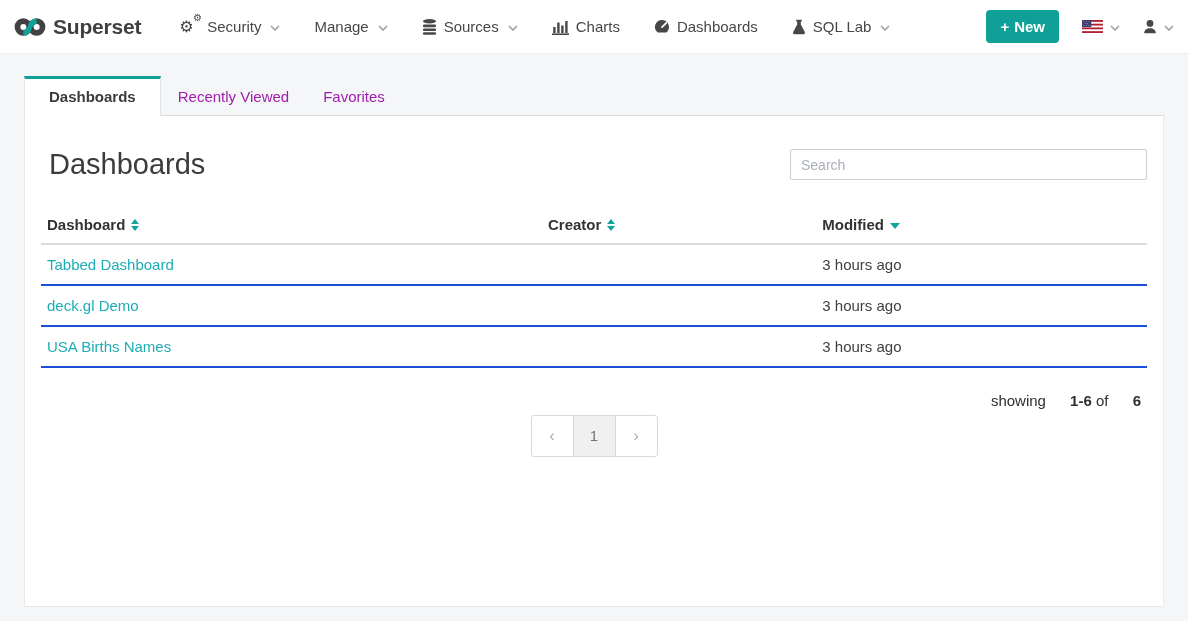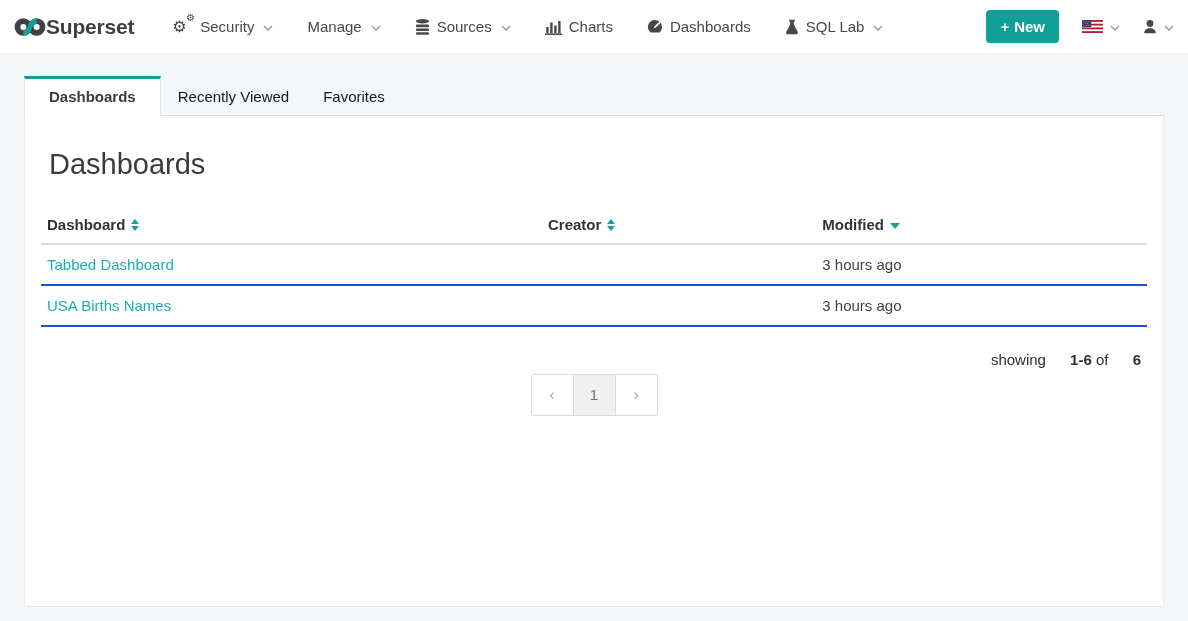--- a/index.html
+++ b/index.html
@@ -9,21 +9,21 @@
     background:#f5f6f7;
     color:#484848;
     overflow:hidden;
   }
 
   
   .navbar {
     height:54px; background:#fff; border-bottom:1px solid #f0f0f0;
     display:flex; align-items:center; padding:0 14px;
   }
-  .brand { display:flex; align-items:center; cursor:pointer; }
+  .brand { display:flex; align-items:center; gap:7px; cursor:pointer; }
   .brand-name { font-size:21px; font-weight:bold; color:#3f3f3f; letter-spacing:-0.2px; }
   .nav-items { display:flex; align-items:center; list-style:none; margin-left:22px; }
   .nav-item {
     display:flex; align-items:center; gap:7px;
     margin:0 17px; font-size:15px; color:#484848; cursor:pointer; white-space:nowrap;
   }
   .nav-item .icn { display:inline-flex; align-items:center; color:#484848; }
   .caret { display:inline-flex; margin-left:2px; margin-top:2px; }
   .nav-right { margin-left:auto; display:flex; align-items:center; gap:23px; }
   .btn-new {
@@ -34,21 +34,21 @@
   }
   .flag-menu, .user-menu { display:flex; align-items:center; gap:5px; cursor:pointer; }
   .gear-wrap { position:relative; width:20px; height:20px; }
   .gear-big  { position:absolute; left:-1px; top:0px; font-size:16px; line-height:20px; }
   .gear-small{ position:absolute; right:-2px; top:-4px; font-size:10px; line-height:10px; }
 
   
   .main { width:1140px; margin:20px auto 0; }
   .tabbar { display:flex; align-items:flex-end; border-bottom:1px solid #d9dee4; height:42px; }
   .tab {
-    font-size:15px; padding:10px 17px; color:#0f172a; cursor:pointer; white-space:nowrap;
+    font-size:15px; padding:10px 17px; color:#a21caf; cursor:pointer; white-space:nowrap;
   }
   .tab.active {
     background:#fff; color:#3b3b3b; font-weight:bold;
     border-top:3px solid #0fa197; border-left:1px solid #e2e5e8; border-right:1px solid #e2e5e8;
     margin-bottom:-1px; padding:9px 24px 11px;
   }
   .panel {
     background:#fff; border:1px solid #e7e9eb; border-top:none;
     min-height:491px; padding:28px 16px 28px; position:relative;
   }
@@ -237,20 +237,21 @@
 <div class="main">
   <div class="tabbar">
     <div class="tab active">Dashboards</div>
     <div class="tab">Recently Viewed</div>
     <div class="tab">Favorites</div>
   </div>
 
   <div class="panel">
     <div class="panel-header">
       <h1 class="page-title">Dashboards</h1>
+      <input class="search-input" type="text" placeholder="Search" style="">
     </div>
 
     <table class="list">
       <colgroup>
           <col class="col-dash">
           <col class="col-creator">
           <col class="col-mod">
         </colgroup>
       <thead>
         <tr>
@@ -280,20 +281,25 @@
           </th>
         </tr>
       </thead>
       <tbody>
           <tr>
             <td><a>Tabbed Dashboard</a></td>
             <td></td>
             <td>3 hours ago</td>
           </tr>
           <tr>
+            <td><a>deck.gl Demo</a></td>
+            <td></td>
+            <td>3 hours ago</td>
+          </tr>
+          <tr>
             <td><a>USA Births Names</a></td>
             <td></td>
             <td>3 hours ago</td>
           </tr>
         </tbody>
     </table>
 
     <div class="showing">
       <span>showing</span>
       <b>1-6</b>

